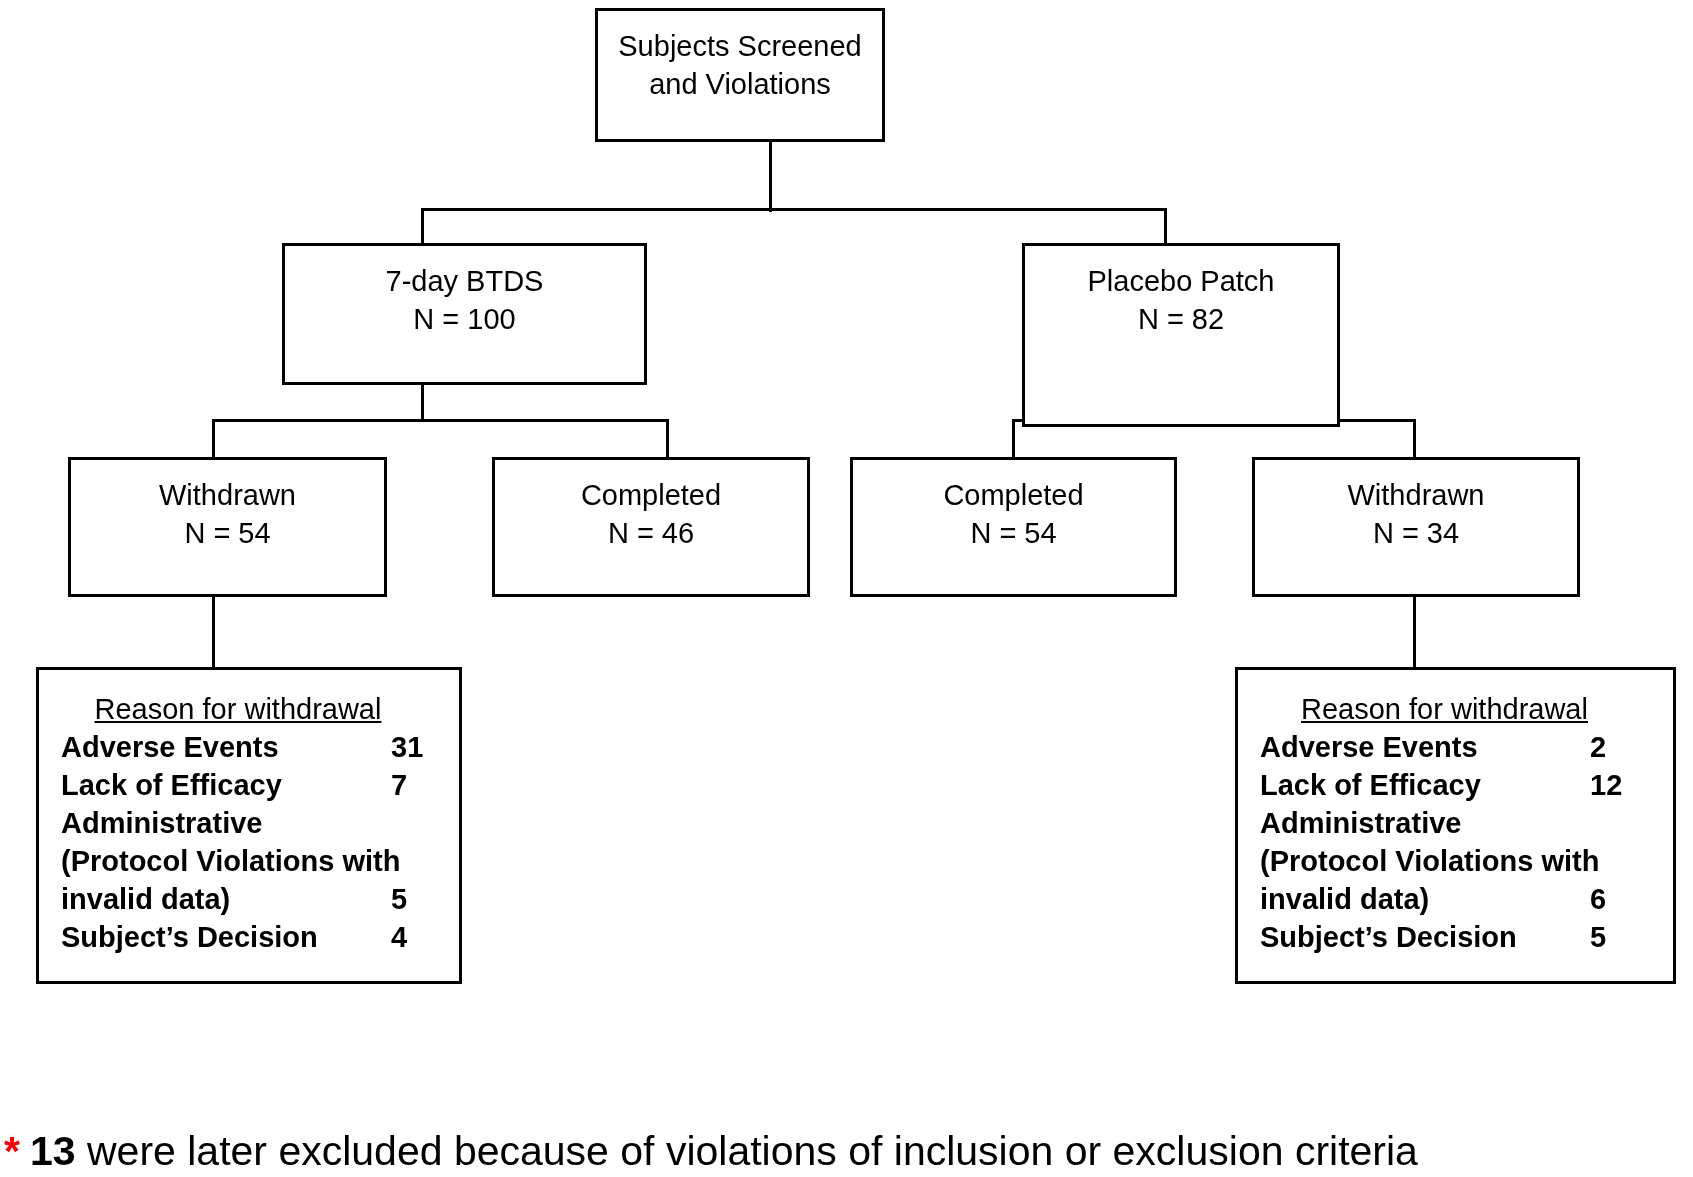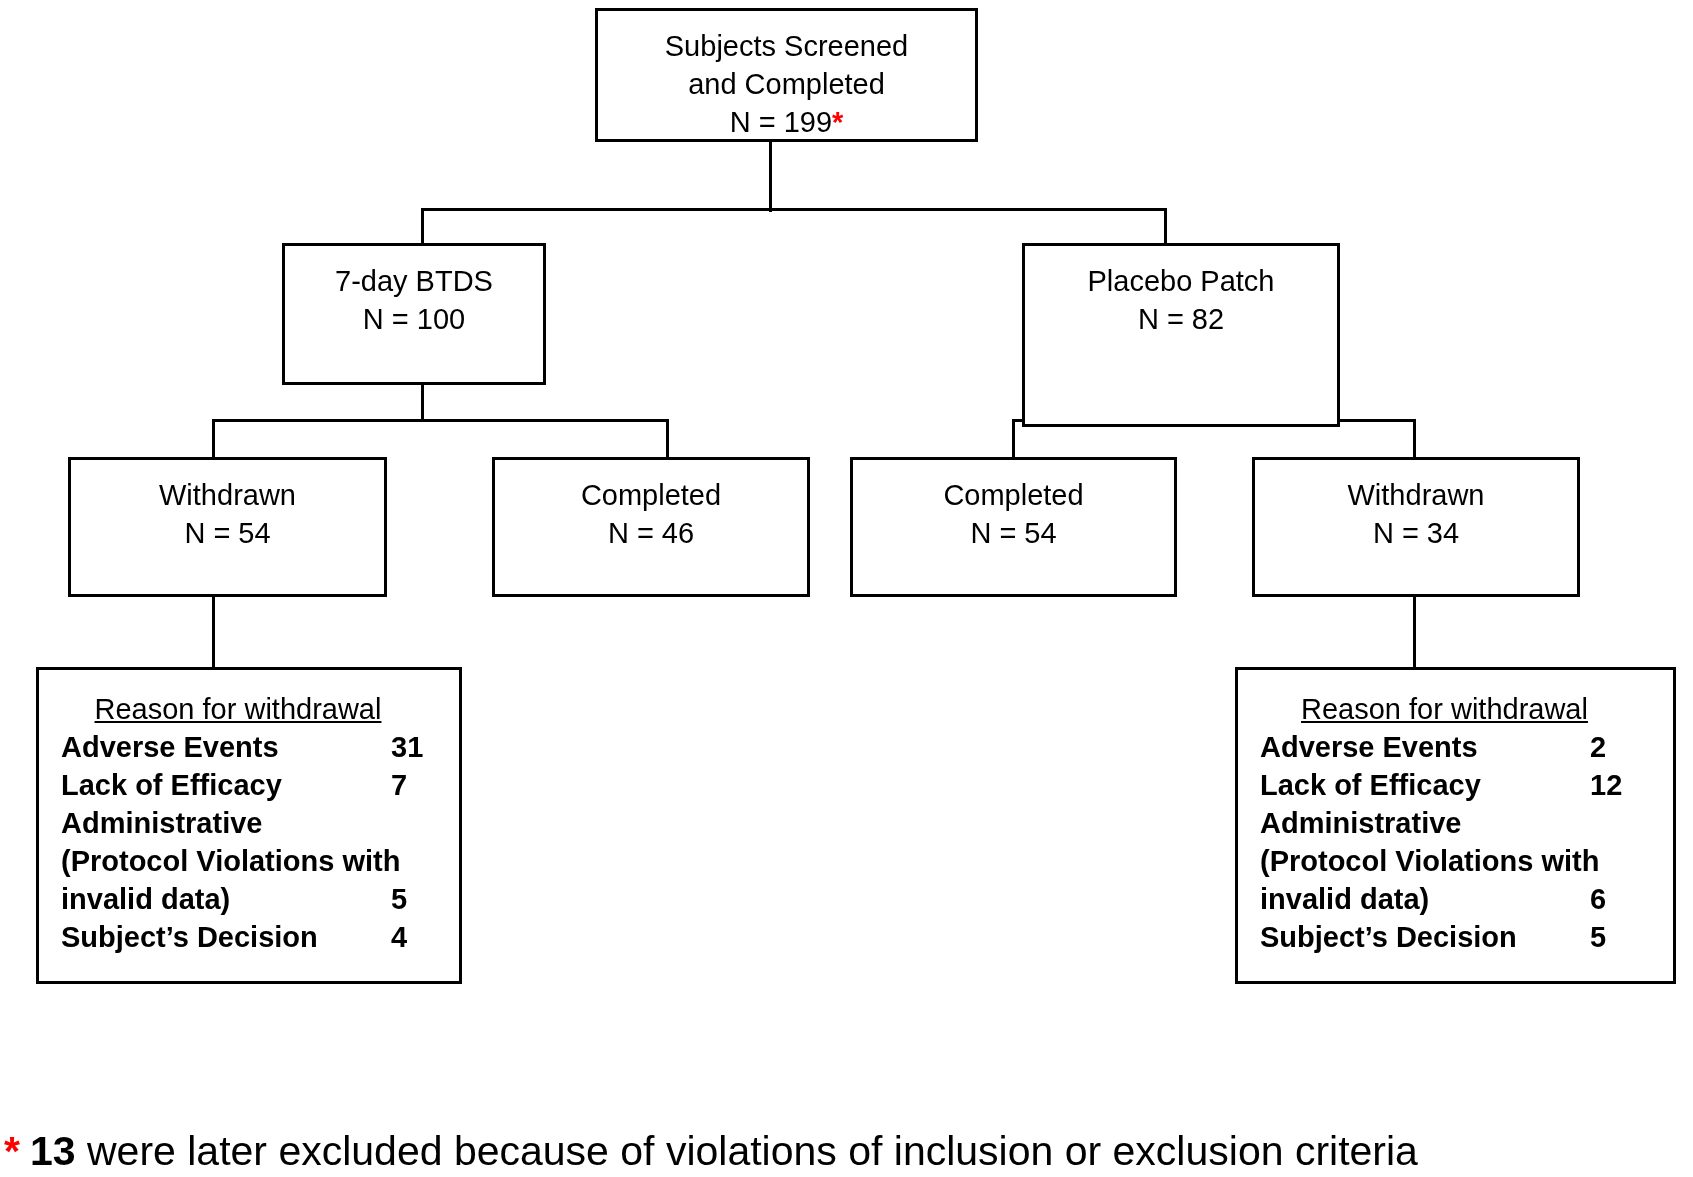--- a/index.html
+++ b/index.html
@@ -61,27 +61,26 @@
   <div class="line" style="left:666px;top:419px;width:3px;height:40px"></div>
 
   <div class="line" style="left:1164px;top:383px;width:3px;height:39px"></div>
   <div class="line" style="left:1012px;top:419px;width:404px;height:3px"></div>
   <div class="line" style="left:1012px;top:419px;width:3px;height:40px"></div>
   <div class="line" style="left:1413px;top:419px;width:3px;height:40px"></div>
 
   <div class="line" style="left:212px;top:595px;width:3px;height:75px"></div>
   <div class="line" style="left:1413px;top:595px;width:3px;height:75px"></div>
 
-  <div class="box" style="left:595px;top:8px;width:383px;height:134px">
+  <div class="box" style="left:595px;top:8px;width:290px;height:134px">
     <div>Subjects Screened</div>
-    <div>and Completed</div>
-    <div><span>N = 199</span><span class="red">*</span></div>
+    <div>and Violations</div>
   </div>
 
-  <div class="box" style="left:282px;top:243px;width:264px;height:142px">
+  <div class="box" style="left:282px;top:243px;width:365px;height:142px">
     <div>7-day BTDS</div>
     <div>N = 100</div>
   </div>
 
   <div class="box" style="left:1022px;top:243px;width:318px;height:184px">
     <div>Placebo Patch</div>
     <div>N = 82</div>
   </div>
 
   <div class="box" style="left:68px;top:457px;width:319px;height:140px">

